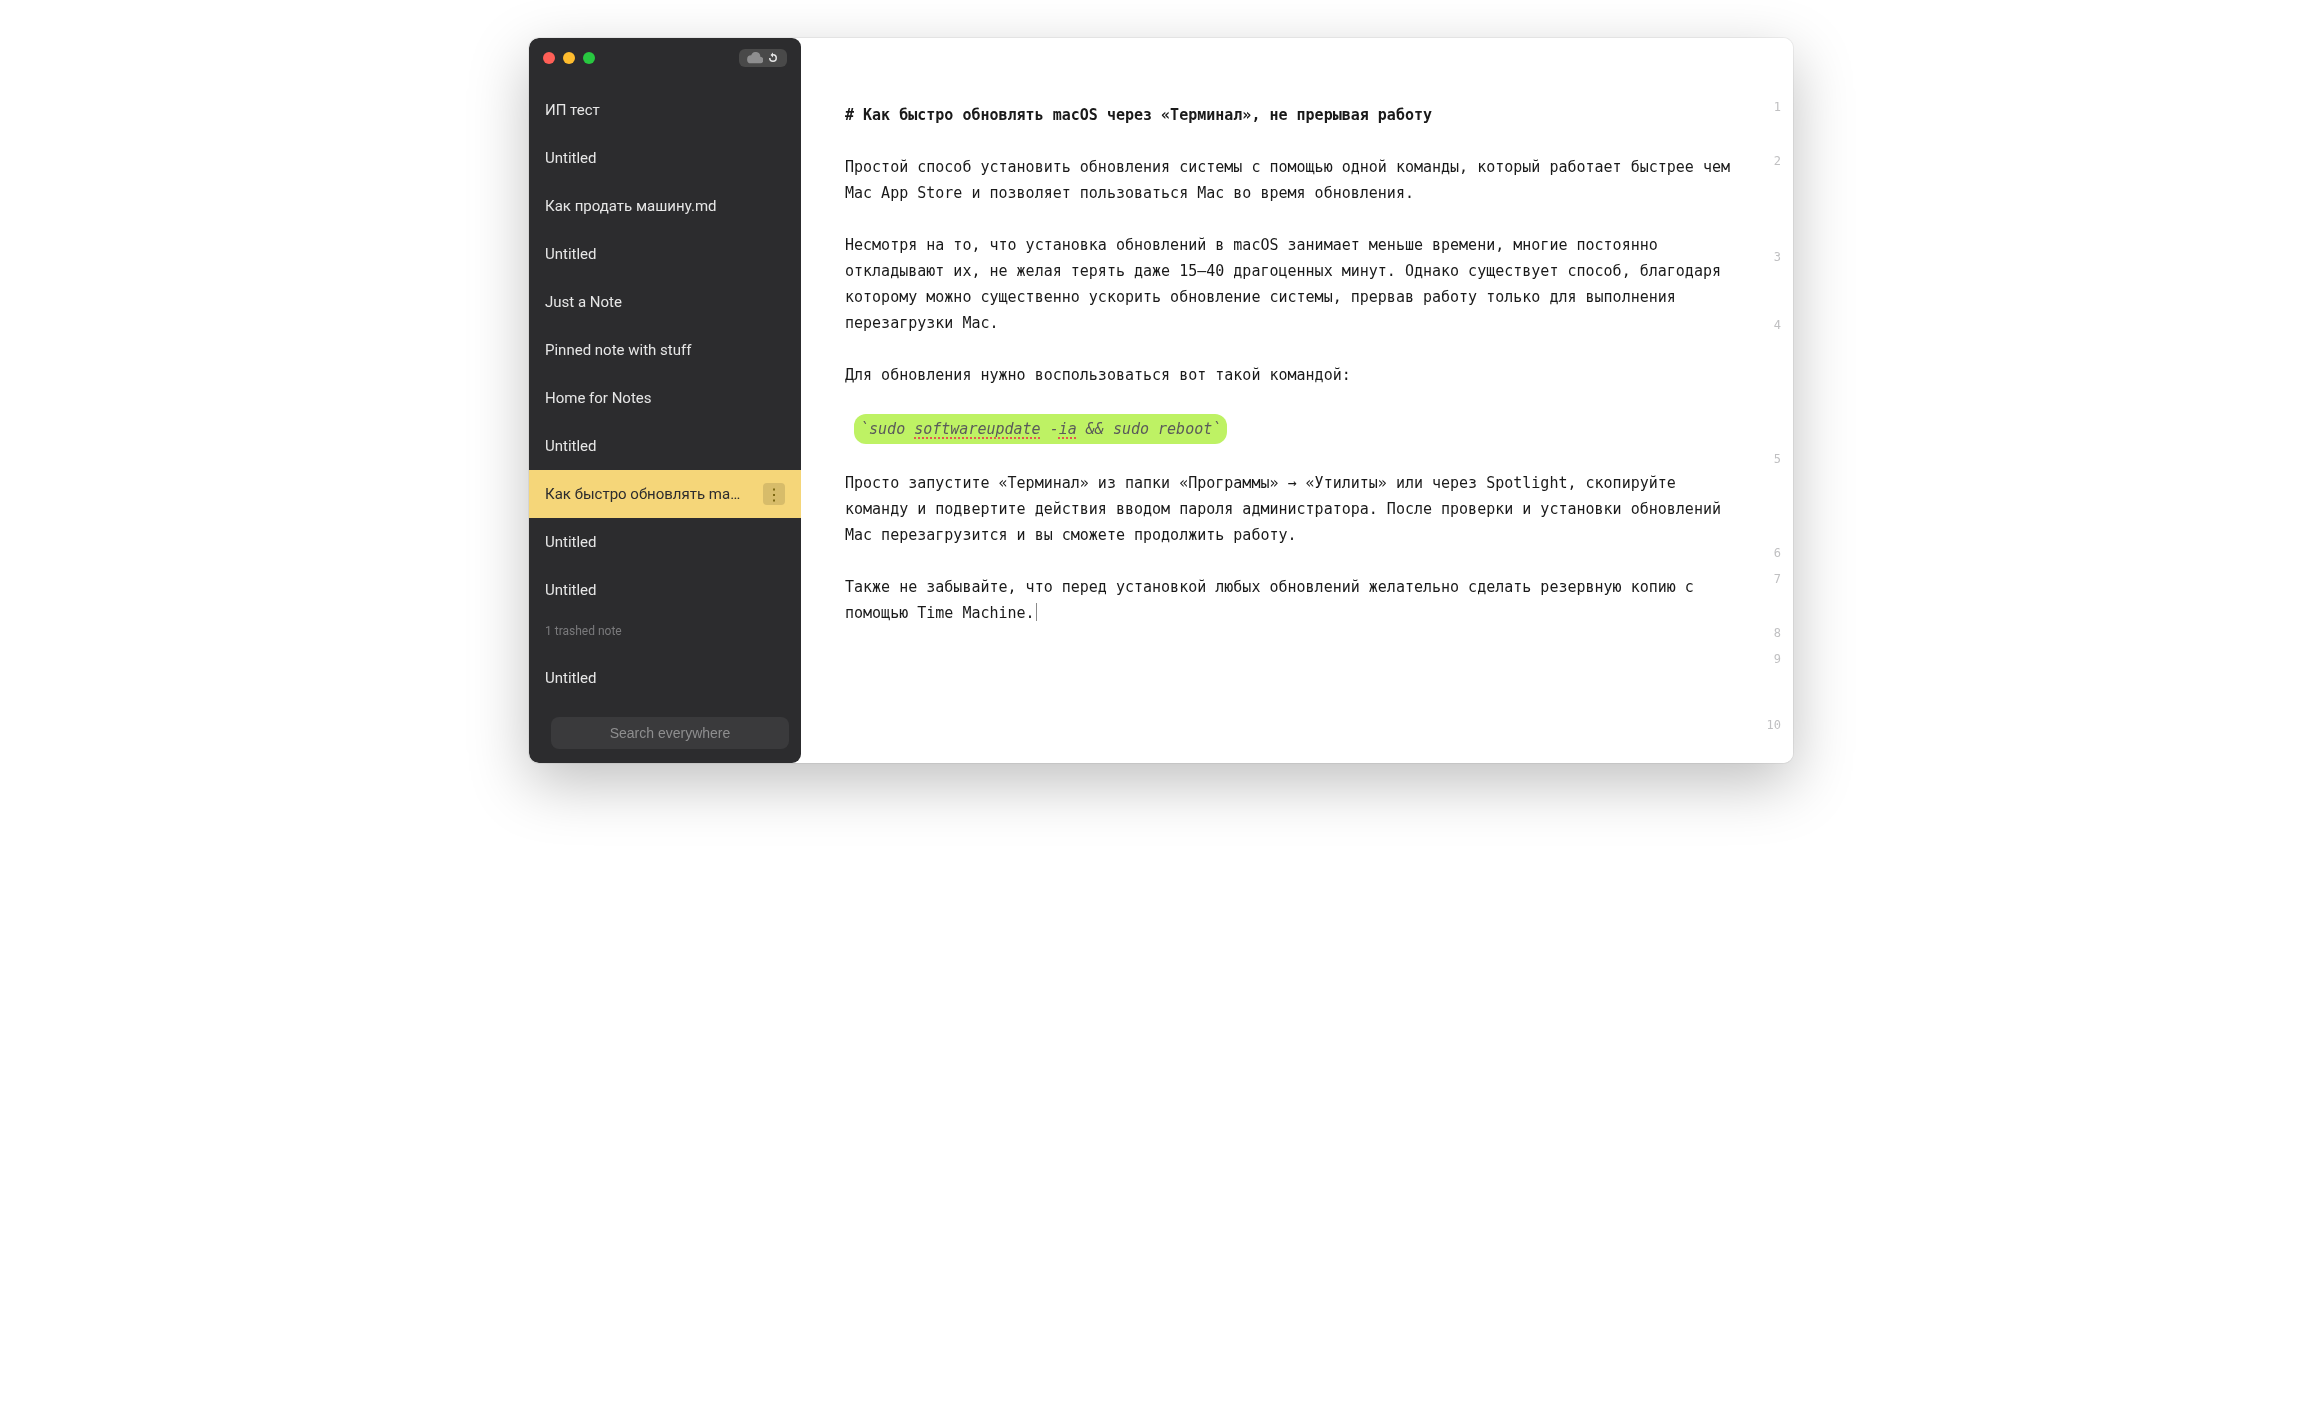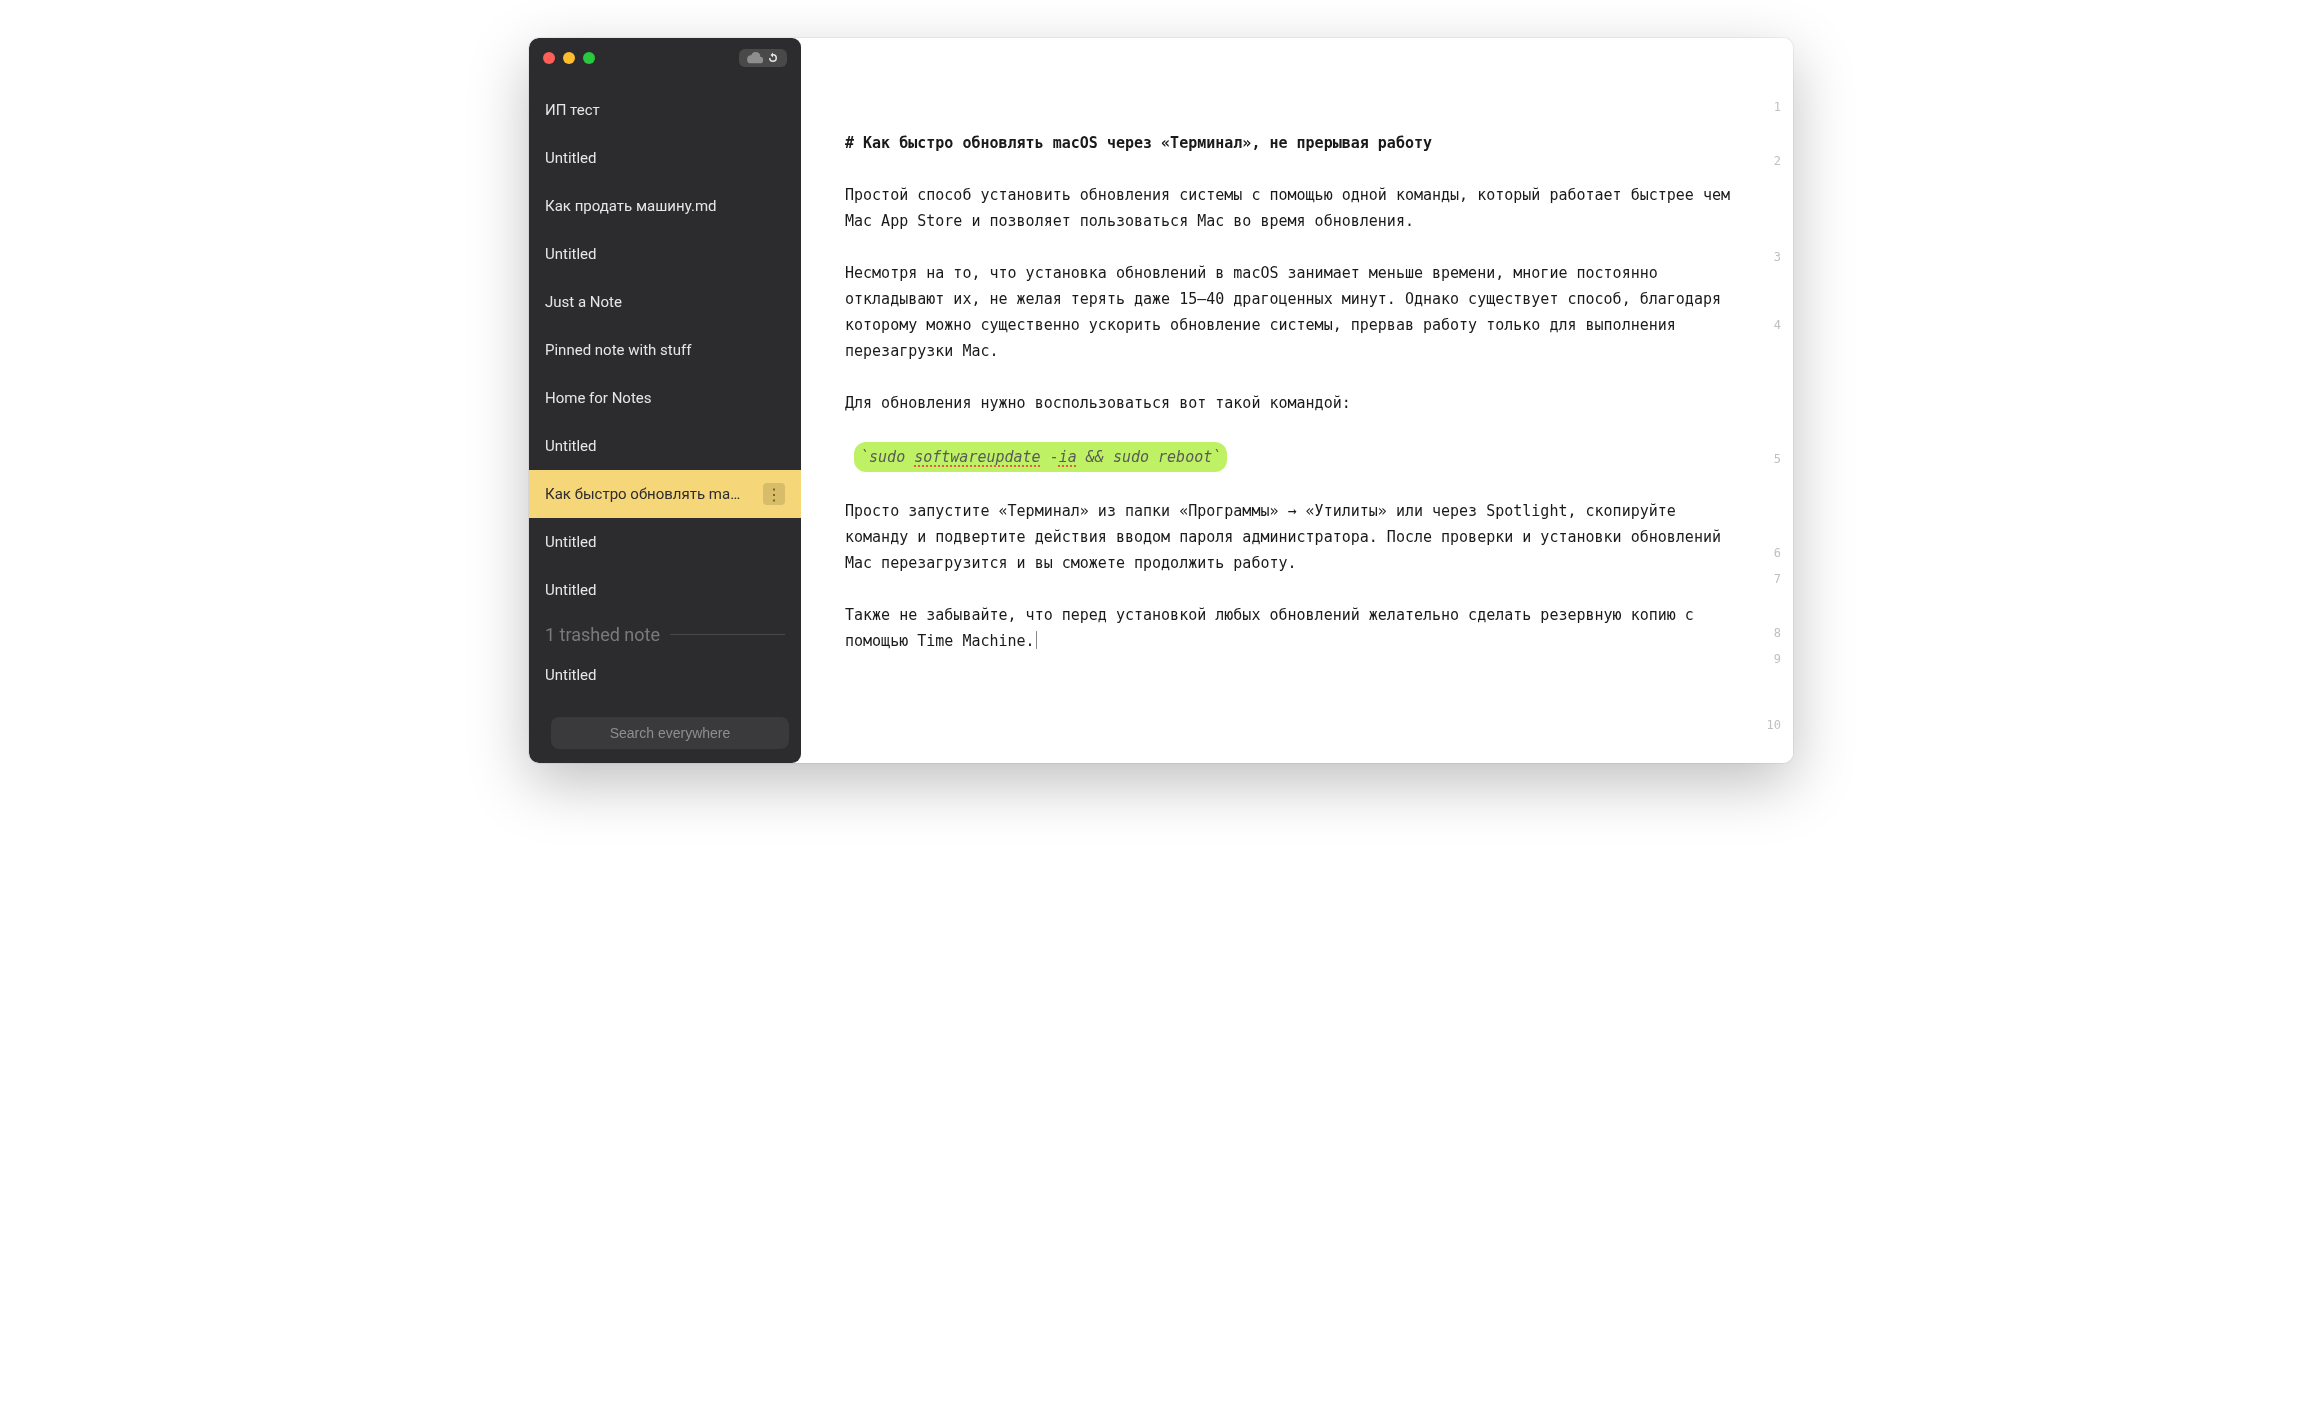--- a/index.html
+++ b/index.html
@@ -91,25 +91,25 @@
     align-items: center;
     justify-content: center;
     color: #6b5900;
     font-size: 16px;
     flex-shrink: 0;
     margin-left: 6px;
   }
 
   .trash-sep {
     display: flex;
-    align-items: center;
     padding: 10px 16px 6px 16px;
     color: #7a7a7c;
-    font-size: 18px;
+    font-size: 12px;
     gap: 10px;
+    flex-direction: column;
   }
   .trash-sep .line {
     flex: 1;
     height: 1px;
     background: #4a4a4c;
   }
 
   .search-bar {
     padding: 10px 12px 14px 12px;
     margin-left: 10px;
@@ -140,21 +140,20 @@
     background: #ffffff;
   }
   .editor {
     flex: 1;
     padding: 64px 62px 40px 44px;
     font-family: "SFMono-Regular", ui-monospace, Menlo, Monaco, Consolas, monospace;
     font-size: 15px;
     line-height: 26px;
     color: #1a1a1a;
     overflow-y: auto;
-    margin-top: 28px;
   }
   .gutter {
     position: absolute;
     right: 0;
     top: 0;
     bottom: 0;
     width: 42px;
     padding-top: 56px;
     font-family: "SFMono-Regular", ui-monospace, Menlo, Monaco, Consolas, monospace;
     font-size: 12px;

